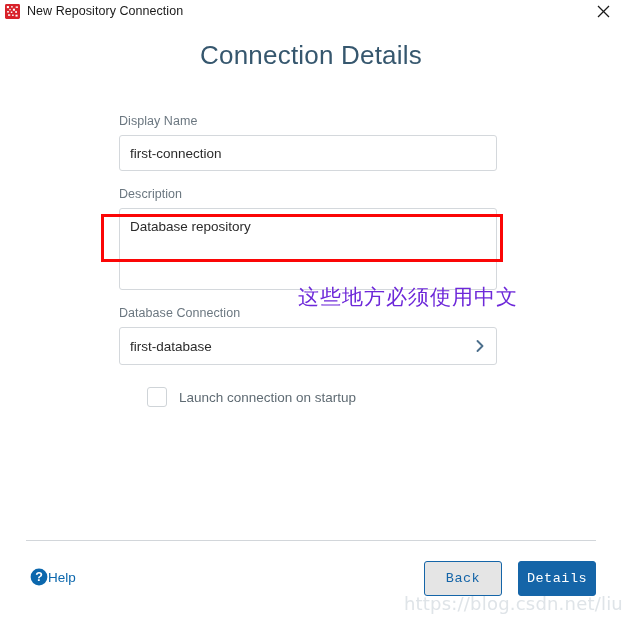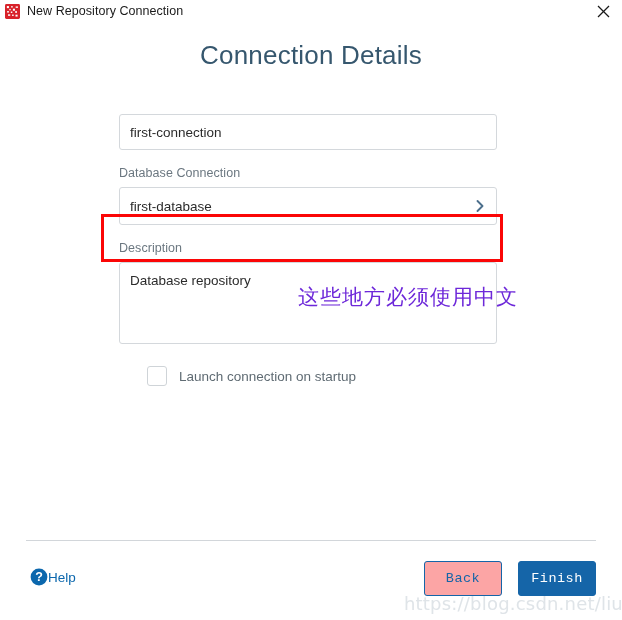--- a/index.html
+++ b/index.html
@@ -229,21 +229,21 @@
     font-family: "Liberation Mono", "DejaVu Sans Mono", monospace;
     font-size: 13.5px;
     letter-spacing: 0.5px;
     display: flex;
     align-items: center;
     justify-content: center;
     cursor: pointer;
   }
   .btn-secondary {
     border: 1px solid #1565a8;
-    background: #fca5a5;
+    background: #e5e5e5;
     color: #1565a8;
   }
   .btn-primary {
     border: 1px solid #1565a8;
     background: #1565a8;
     color: #ffffff;
   }
 
   .watermark {
     position: absolute;
@@ -284,38 +284,39 @@
       <line x1="12" y1="1" x2="1" y2="12" stroke="#1a1a1a" stroke-width="1.3"></line>
     </svg>
   </div>
 </div>
 
 <div class="page-title">Connection Details</div>
 
 <div class="form">
 
   <div class="field-block">
+    <div class="field-label">Display Name</div>
     <div class="text-input">first-connection</div>
+  </div>
+
+  <div class="field-block">
+    <div class="field-label">Description</div>
+    <div class="textarea">Database repository</div>
   </div>
 
   <div class="field-block">
     <div class="field-label">Database Connection</div>
     <div class="picker-wrap">
       <div class="picker">first-database</div>
       <svg class="picker-chevron" viewBox="0 0 14 14">
         <polyline points="4.5,2 9.5,7 4.5,12" fill="none" stroke="#4c6f8c" stroke-width="1.9" stroke-linecap="round" stroke-linejoin="round"></polyline>
       </svg>
     </div>
   </div>
 
-  <div class="field-block">
-    <div class="field-label">Description</div>
-    <div class="textarea">Database repository</div>
-  </div>
-
   <div class="check-row">
     <div class="checkbox"></div>
     <span class="check-label">Launch connection on startup</span>
   </div>
 </div>
 
 <div class="anno-box"></div>
 <div class="anno-text">这些地方必须使用中文</div>
 
 <div class="divider"></div>
@@ -323,16 +324,16 @@
 <div class="help">
   <svg class="help-icon" viewBox="0 0 18 18">
     <circle cx="9" cy="9" r="8.4" fill="#0b67ad"></circle>
     <text x="9" y="13.4" text-anchor="middle" font-family="Liberation Sans, sans-serif" font-size="12.5" font-weight="bold" fill="#ffffff">?</text>
   </svg>
   <span class="help-text">Help</span>
 </div>
 
 <div class="btn-row">
   <div class="btn btn-secondary">Back</div>
-  <div class="btn btn-primary">Finish</div>
+  <div class="btn btn-primary">Details</div>
 </div>
 
 <div class="watermark">https://blog.csdn.net/liuge36</div>
 
 </body></html>

